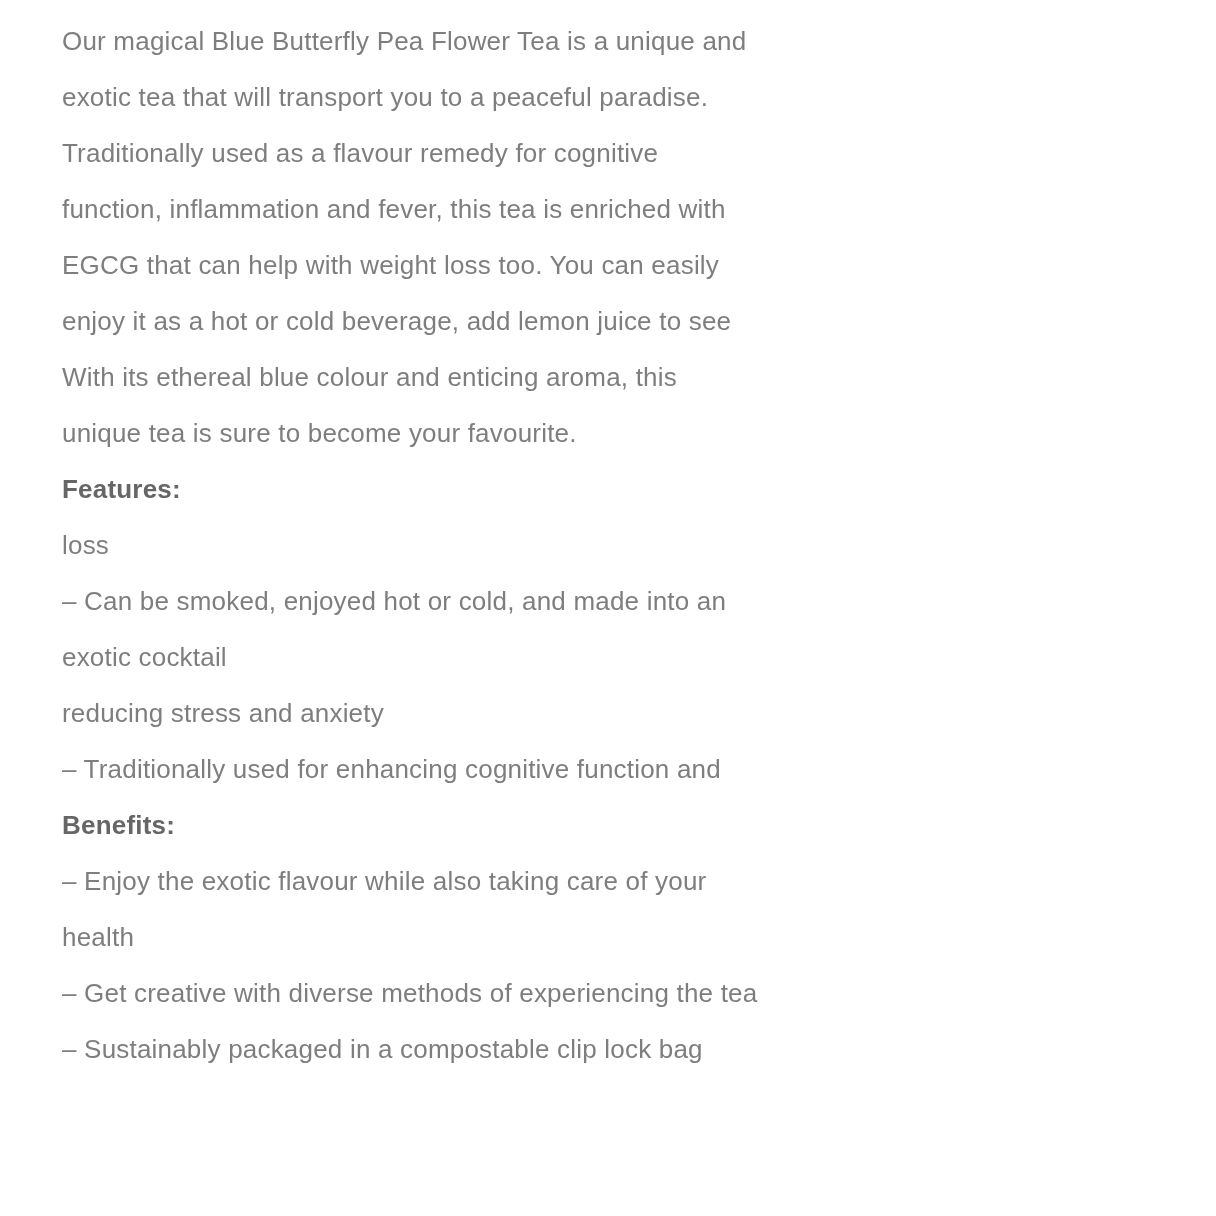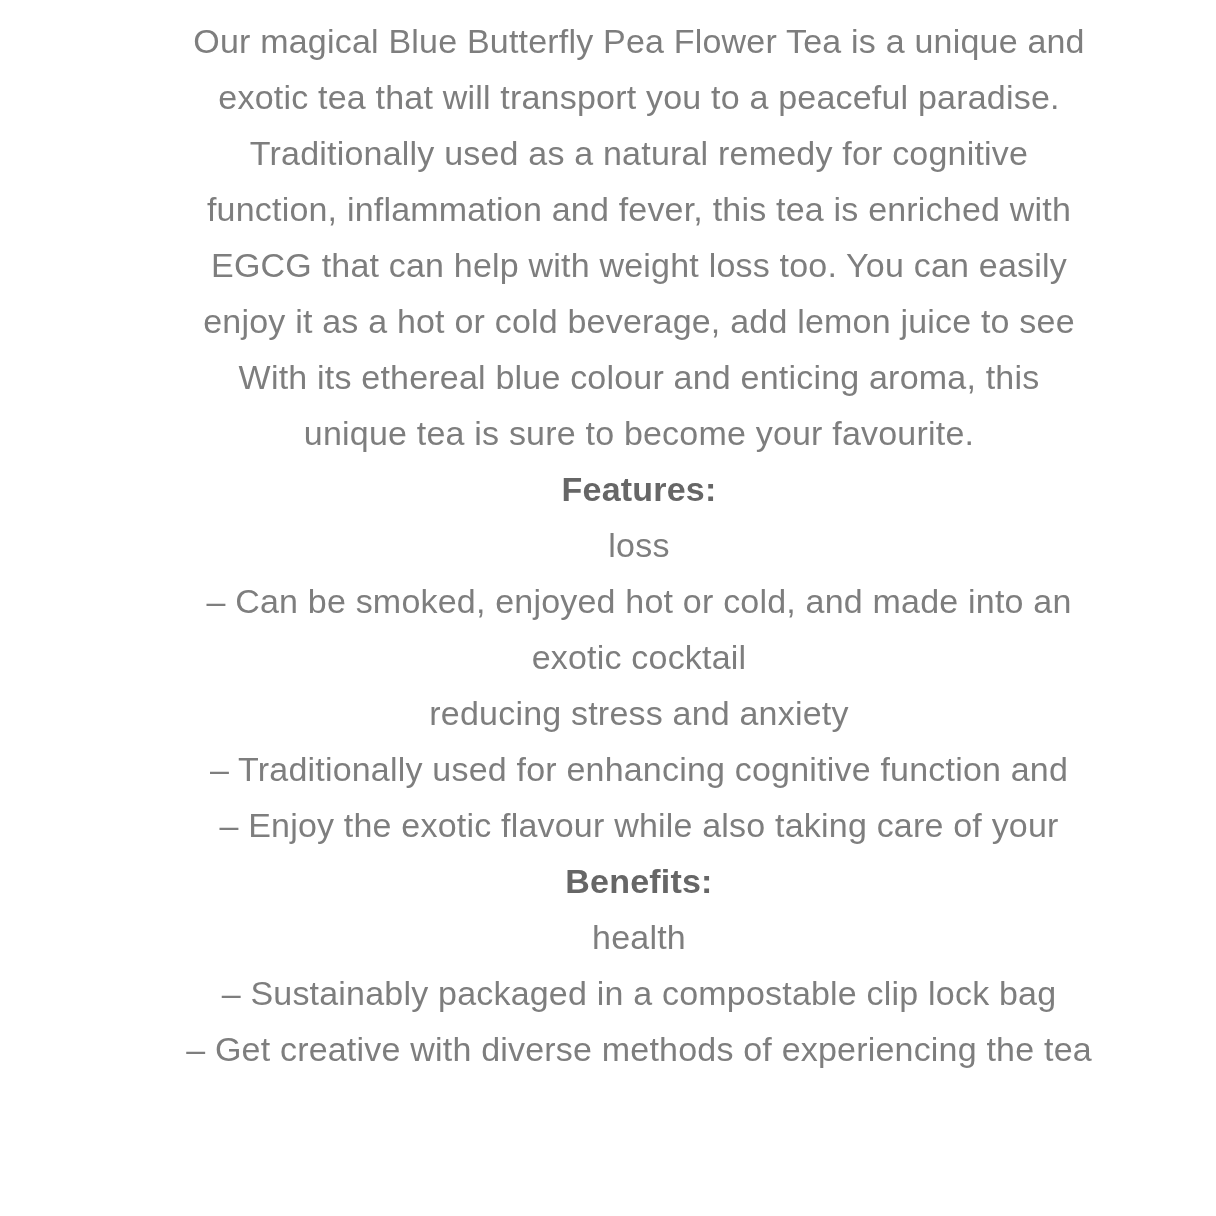--- a/index.html
+++ b/index.html
@@ -10,54 +10,53 @@
     width: 1216px;
     height: 1216px;
     background: var(--bg, #ffffff);
     font-family: "Liberation Sans", sans-serif;
     overflow: hidden;
   }
   .description-block {
     padding: 13px 0 0 62px;
   }
   .line {
-    font-size: 34px;
+    font-size: 26px;
     line-height: 56px;
     color: var(--body-text, #7e7e7e);
     white-space: nowrap;
     letter-spacing: 0.2px;
-    text-align: center;
   }
   .line.heading {
     font-weight: bold;
     color: var(--heading-text, #666666);
   }
 </style>
 </head>
 <body>
 
 <div class="description-block">
 
   <div class="line">Our magical Blue Butterfly Pea Flower Tea is a unique and</div>
   <div class="line">exotic tea that will transport you to a peaceful paradise.</div>
-  <div class="line">Traditionally used as a natural remedy for cognitive</div>
+  <div class="line">Traditionally used as a flavour remedy for cognitive</div>
   <div class="line">function, inflammation and fever, this tea is enriched with</div>
   <div class="line">EGCG that can help with weight loss too. You can easily</div>
   <div class="line">enjoy it as a hot or cold beverage, add lemon juice to see</div>
   <div class="line">With its ethereal blue colour and enticing aroma, this</div>
   <div class="line">unique tea is sure to become your favourite.</div>
 
   <div class="line heading">Features:</div>
 
   <div class="line">loss</div>
   <div class="line">– Can be smoked, enjoyed hot or cold, and made into an</div>
   <div class="line">exotic cocktail</div>
   <div class="line">reducing stress and anxiety</div>
   <div class="line">– Traditionally used for enhancing cognitive function and</div>
 
+  <div class="line heading">Benefits:</div>
+
   <div class="line">– Enjoy the exotic flavour while also taking care of your</div>
-
-  <div class="line heading">Benefits:</div>
   <div class="line">health</div>
+  <div class="line">– Get creative with diverse methods of experiencing the tea</div>
   <div class="line">– Sustainably packaged in a compostable clip lock bag</div>
-  <div class="line">– Get creative with diverse methods of experiencing the tea</div>
 
 </div>
 
 </body></html>

